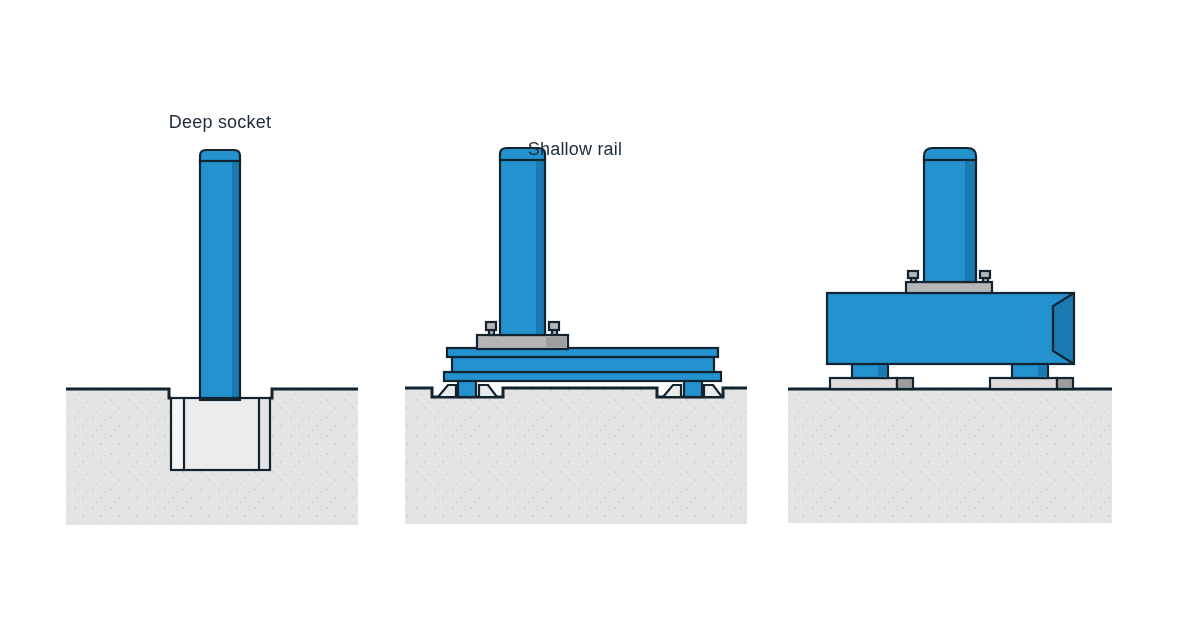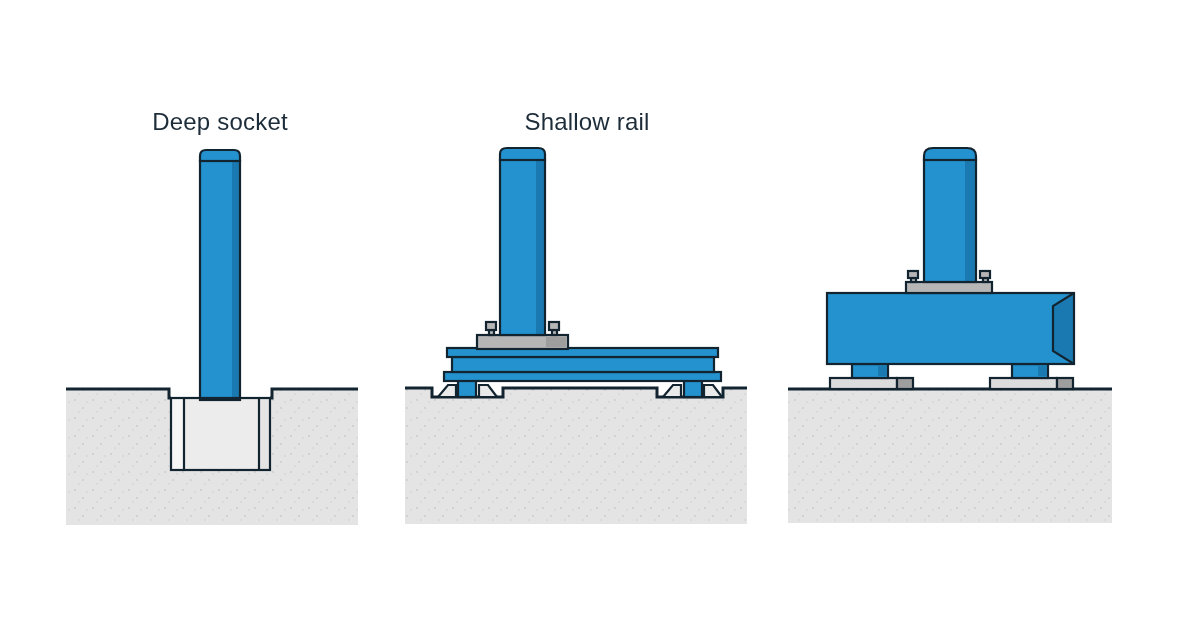--- a/index.html
+++ b/index.html
@@ -10,25 +10,25 @@
     --pad-gray:#dcdcdc; --block-gray:#9e9e9e; --wedge:#eaeaea;
     --title-text:#1d2c39; --bg:#ffffff;
   }
   html,body{margin:0;padding:0;}
   body{width:1200px;height:630px;background:var(--bg);
        font-family:"Liberation Sans", sans-serif; overflow:hidden;}
   .canvas{position:relative;width:1200px;height:630px;}
   .canvas svg{position:absolute;left:0;top:0;}
   .diagram-title{
     position:absolute;top:106px;height:32px;line-height:32px;
-    text-align:center;font-size:24px;font-weight:500;color:var(--title-text);
+    text-align:center;font-size:18px;font-weight:500;color:var(--title-text);
     letter-spacing:.2px;white-space:nowrap;
   }
   .t1{left:65px;width:310px;}
-  .t2{left:432px;width:310px;}
+  .t2{left:420px;width:310px;margin-top:27px;}
   .t3{left:795px;width:310px;}
   
   .ln  {stroke:var(--outline);stroke-width:2.2;fill:none;}
   .ln3 {stroke:var(--outline);stroke-width:3;fill:none;}
   .st  {stroke:var(--outline);stroke-width:2.2;}
   .blue{fill:var(--blue);}
   .blued{fill:var(--blue-dark);}
   .gray{fill:var(--plate-gray);}
   .grayd{fill:var(--plate-gray-dark);}
   .pad {fill:var(--pad-gray);}

